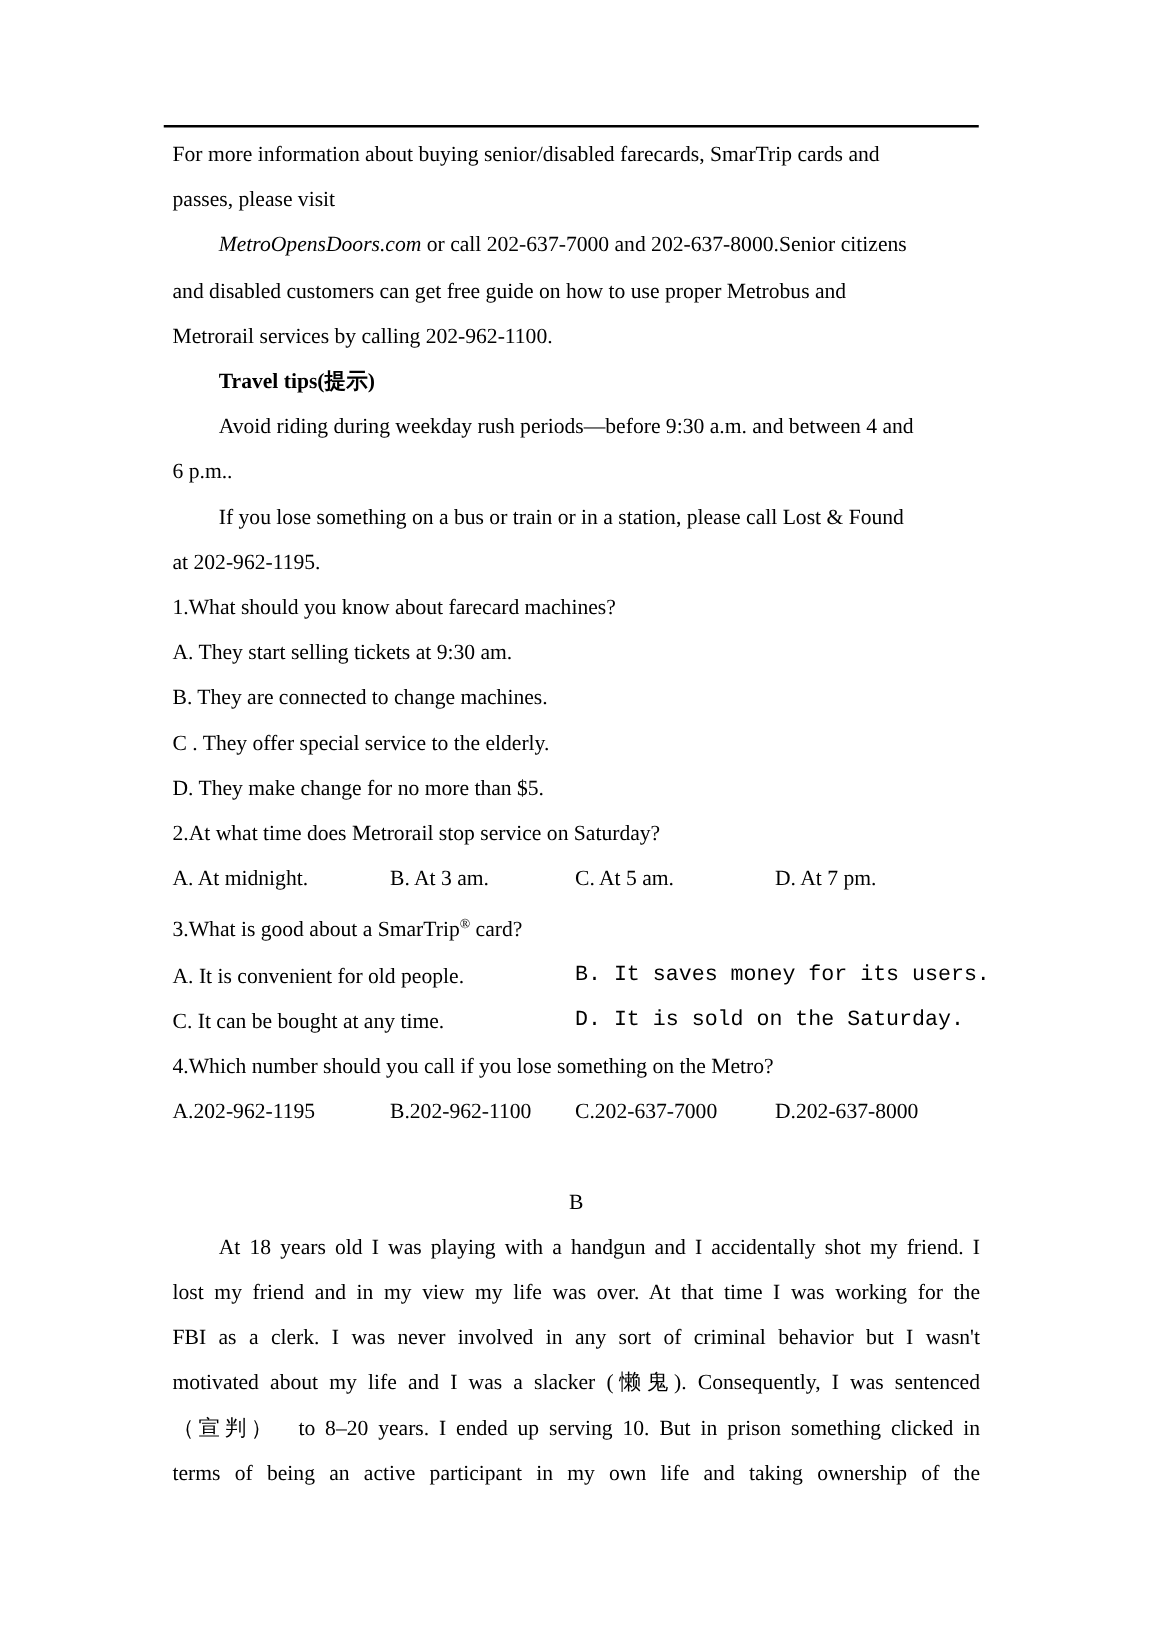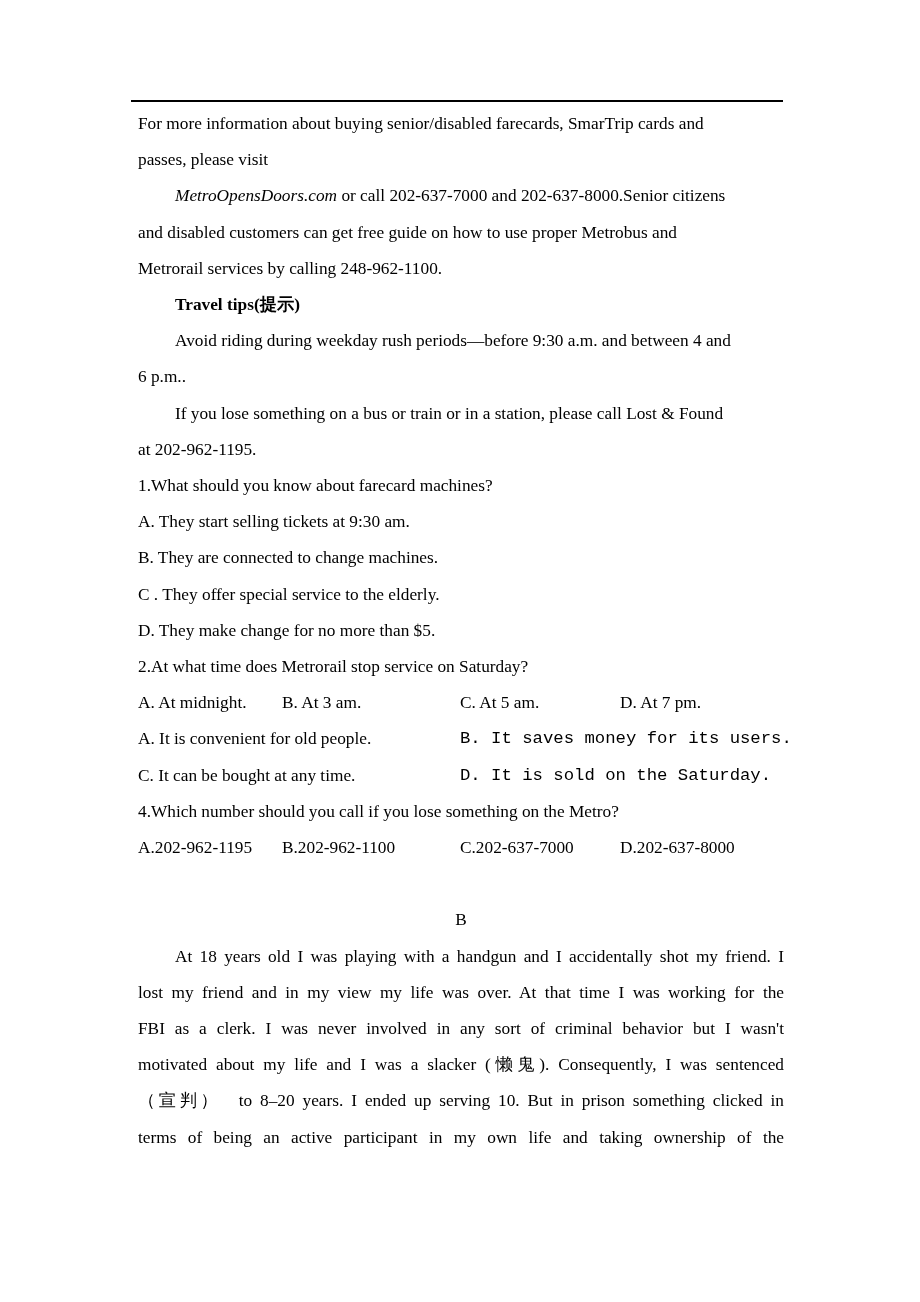--- a/index.html
+++ b/index.html
@@ -41,21 +41,21 @@
     text-align: justify;
     text-align-last: justify;
   }
   .indent { padding-left: 37px; }
   .center {
     white-space: normal;
     text-align: center;
   }
   .optrow { position: relative; }
   .opt { position: absolute; top: 0; left: 0; }
-  .t1 { left: 144px; }
+  .t1 { left: 174px; }
   .t2 { left: 322px; }
   .t3 { left: 482px; }
   .c1 { left: 322px; font-family: Liberation Mono, monospace; }
   .italic { font-style: italic; }
   .bold { font-weight: bold; }
   .underline { }
   .sup {
     font-size: 11px;
     vertical-align: 7px;
   }
@@ -67,21 +67,21 @@
 
   <div class="top-rule"></div>
 
   <div class="column">
 
     <div class="line">For more information about buying senior/disabled farecards, SmarTrip cards and</div>
     <div class="line">passes, please visit</div>
 
     <div class="line indent"><span class="italic">MetroOpensDoors.com</span><span> or call 202-637-7000 and 202-637-8000.Senior citizens</span></div>
     <div class="line">and disabled customers can get free guide on how to use proper Metrobus and</div>
-    <div class="line">Metrorail services by calling 248-962-1100.</div>
+    <div class="line">Metrorail services by calling 202-962-1100.</div>
 
     <div class="line indent"><span class="bold underline">Travel tips</span><span class="bold">(提示)</span></div>
 
     <div class="line indent">Avoid riding during weekday rush periods—before 9:30 a.m. and between 4 and</div>
     <div class="line">6 p.m..</div>
     <div class="line indent">If you lose something on a bus or train or in a station, please call Lost &amp; Found</div>
     <div class="line">at 202-962-1195.</div>
 
     <div class="line">1.What should you know about farecard machines?</div>
     <div class="line">A. They start selling tickets at 9:30 am.</div>
@@ -90,20 +90,21 @@
     <div class="line">D. They make change for no more than $5.</div>
 
     <div class="line">2.At what time does Metrorail stop service on Saturday?</div>
     <div class="line optrow">
       <span class="opt">A. At midnight.</span>
       <span class="opt t1">B. At 3 am.</span>
       <span class="opt t2">C. At 5 am.</span>
       <span class="opt t3">D. At 7 pm.</span>
     </div>
 
+    <div class="line"><span>3.What is good about a SmarTrip</span><span class="sup">®</span><span> card?</span></div>
     <div class="line optrow">
       <span class="opt">A. It is convenient for old people.</span>
       <span class="opt c1">B. It saves money for its users.</span>
     </div>
     <div class="line optrow">
       <span class="opt">C. It can be bought at any time.</span>
       <span class="opt c1">D. It is sold on the Saturday.</span>
     </div>
 
     <div class="line">4.Which number should you call if you lose something on the Metro?</div>

